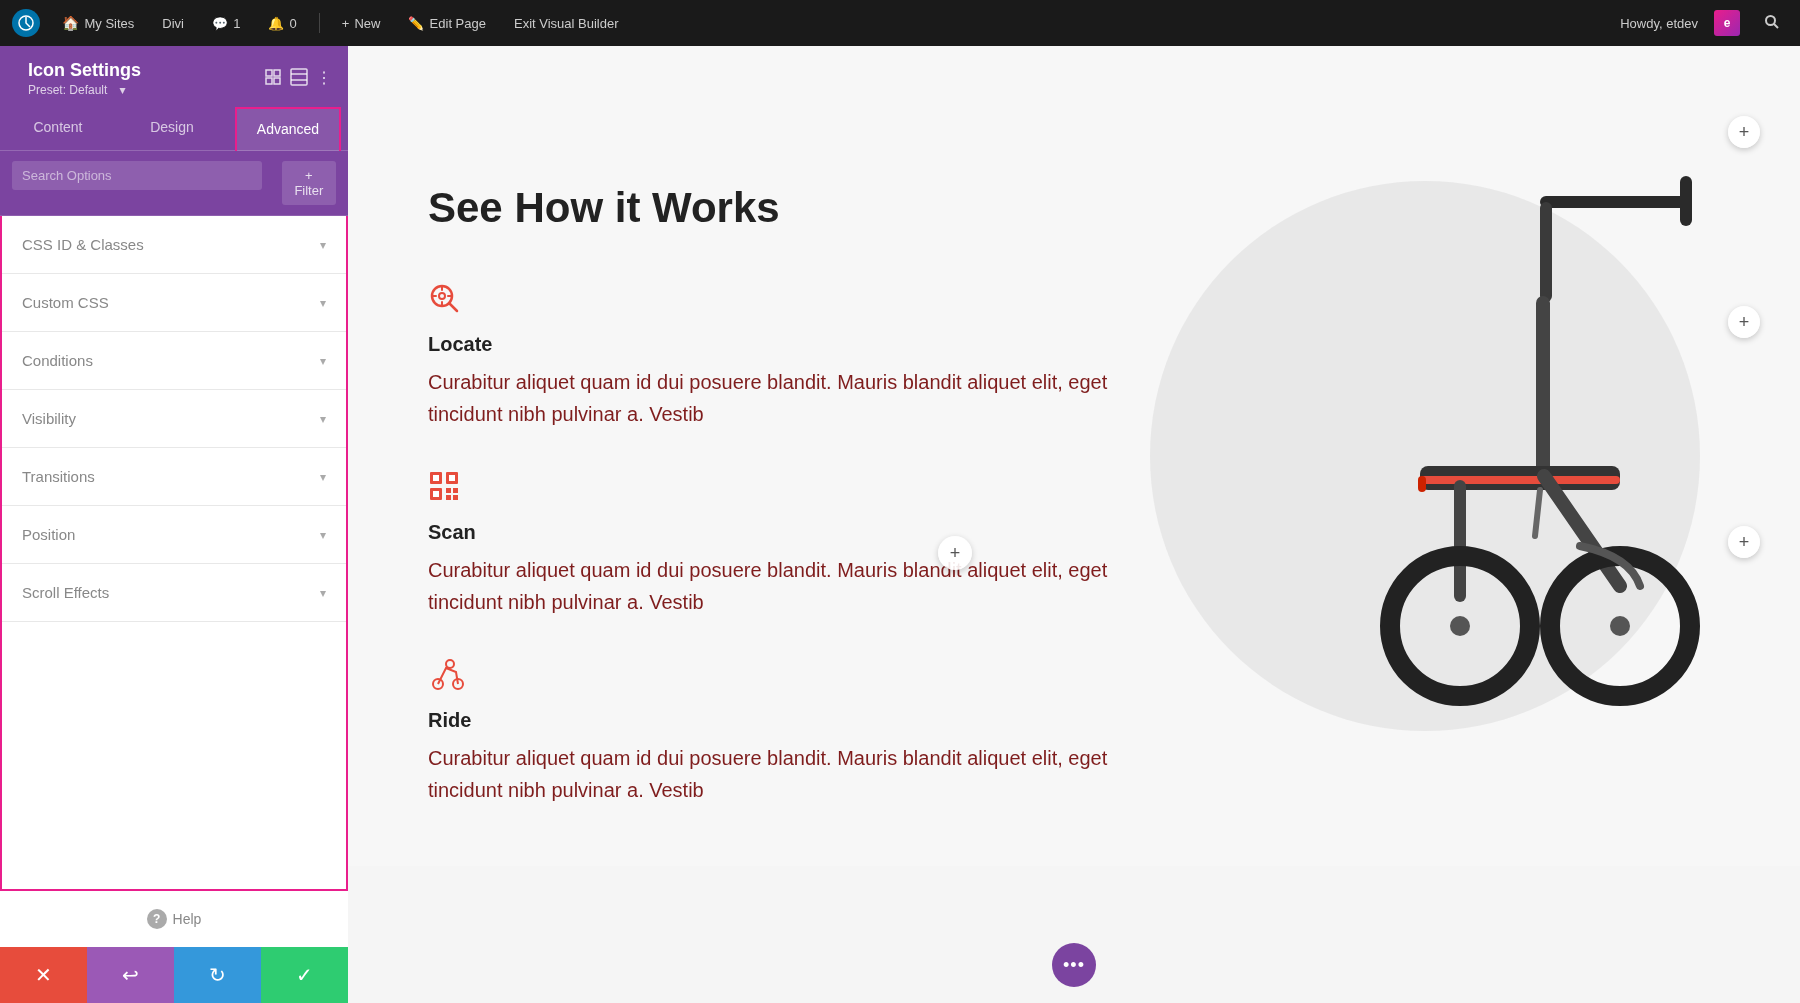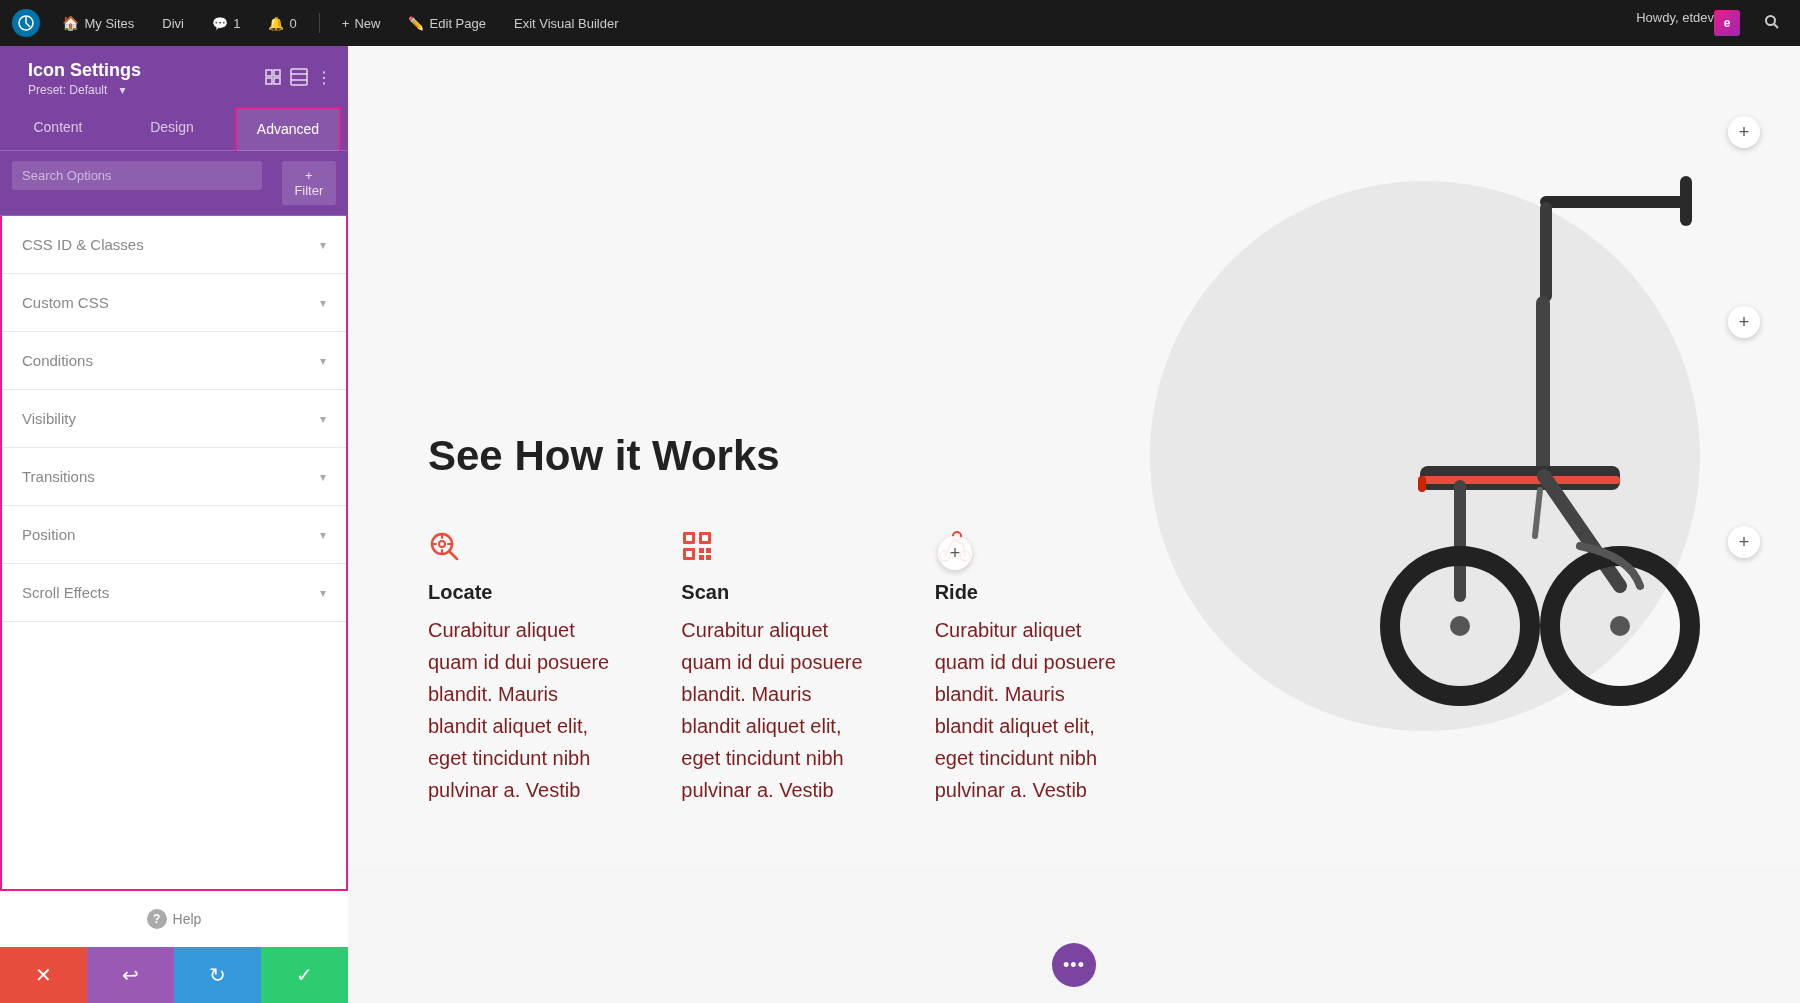--- a/index.html
+++ b/index.html
@@ -25,21 +25,21 @@
       color: white; font-size: 14px; font-weight: bold;
     }
     .wp-admin-bar .admin-item {
       display: flex; align-items: center; gap: 5px;
       color: #ccc; cursor: pointer; padding: 4px 6px;
       border-radius: 3px; white-space: nowrap;
     }
     .wp-admin-bar .admin-item .icon { font-size: 14px; }
     .wp-admin-bar .separator { width: 1px; height: 20px; background: #444; }
     .wp-admin-bar .spacer { flex: 1; }
-    .wp-admin-bar .howdy { display: flex; gap: 0; color: #ccc; }
+    .wp-admin-bar .howdy { display: flex; align-items: center; gap: 16px; color: #ccc; }
     .wp-admin-bar .avatar {
       width: 26px; height: 26px;
       background: linear-gradient(135deg, #e91e8c, #9c27b0);
       border-radius: 3px;
       display: flex; align-items: center; justify-content: center;
       color: white; font-size: 12px; font-weight: bold;
     }
     .wp-admin-bar .search-icon-wrap {
       color: #ccc; cursor: pointer; padding: 4px 8px;
     }
@@ -247,21 +247,21 @@
 
     .section-title {
       font-size: 42px;
       font-weight: 700;
       color: #222;
       margin-bottom: 50px;
     }
 
     .features-grid {
       display: grid;
-      grid-template-columns: 1fr 1fr 1fr;
+      grid-template-columns: 1fr;
       gap: 40px 60px;
     }
 
     .feature-item {}
     .feature-icon {
       margin-bottom: 12px;
       font-size: 28px;
     }
     .feature-icon.red { color: #e74c3c; }
 

